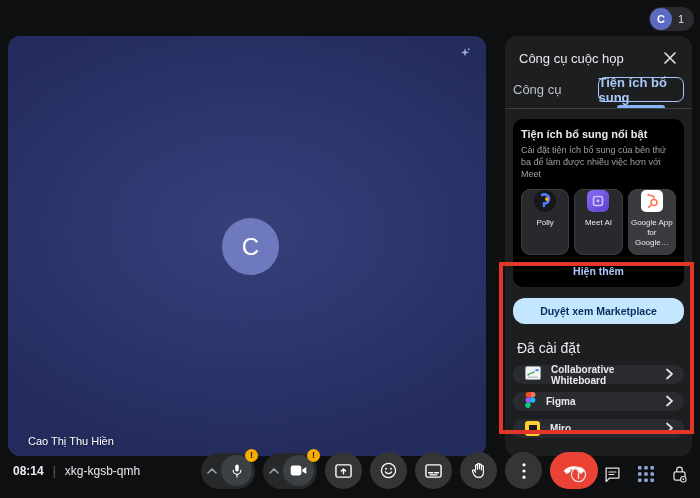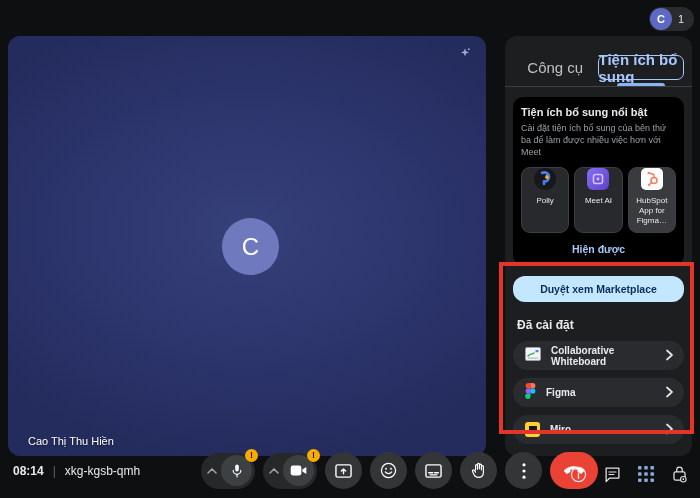--- a/index.html
+++ b/index.html
@@ -30,22 +30,22 @@
   
   .panel { position:absolute; left:505px; top:36px; width:187px; height:420px;
     background:#1d1e20; border-radius:12px; padding:10px 8px; }
   .panel-header { display:flex; align-items:center; justify-content:space-between;
     padding:2px 4px 0 6px; }
   .panel-title { color:#e8eaed; font-size:13px; }
   .close-btn { width:20px; height:20px; display:flex; align-items:center;
     justify-content:center; cursor:pointer; }
 
   .tabs { display:flex; margin-top:9px; position:relative; }
-  .tab { flex:1; height:25px; display:flex; align-items:center; justify-content:center;
-    font-size:15px; color:#bdc1c6; position:relative; cursor:pointer; }
+  .tab { flex:1; height:25px; display:flex; align-items:center; justify-content:flex-start;
+    font-size:13px; color:#bdc1c6; position:relative; cursor:pointer; }
   .tab.active { color:#a8c7fa; font-weight:bold; border:1.5px solid #a8c7fa;
     border-radius:7px; }
   .tab.active::after { content:""; position:absolute; left:18px; right:18px;
     bottom:-7px; height:3px; border-radius:3px 3px 0 0; background:#8ab4f8; }
   .tabs-divider { height:1px; background:#3c4043; margin:6px -8px 0 -8px; }
 
   .featured-card { margin-top:10px; background:#000000; border-radius:10px;
     padding:9px 8px 10px 8px; }
   .featured-heading { color:#e8eaed; font-size:11px; font-weight:bold; }
   .featured-desc { color:#9aa0a6; font-size:9px; line-height:1.35; margin-top:4px; }
@@ -62,24 +62,24 @@
     justify-content:center; }
   .hubspot-badge { width:22px; height:22px; border-radius:5px; background:#fff;
     display:flex; align-items:center; justify-content:center; }
   .show-more { color:#a8c7fa; font-size:10.5px; font-weight:bold; text-align:center;
     margin-top:10px; cursor:pointer; }
 
   .marketplace-btn { margin-top:11px; height:26px; border-radius:12px; background:#c2e7ff;
     color:#0a2e5c; font-size:10.5px; font-weight:bold; display:flex; align-items:center;
     justify-content:center; cursor:pointer; }
 
-  .installed-heading { color:#e8eaed; font-size:12px; font-weight:bold;
+  .installed-heading { color:#e8eaed; font-size:14px; font-weight:normal;
     margin:16px 0 8px 4px; }
   .installed-list { margin-top:9px; display:flex; flex-direction:column; gap:8px; }
-  .installed-row { height:29px; background:#2a2b2e; border-radius:16px; display:flex;
+  .installed-row { height:19px; background:#2a2b2e; border-radius:16px; display:flex;
     align-items:center; padding:0 10px 0 12px; gap:10px; cursor:pointer; }
   .installed-name { color:#e8eaed; font-size:10px; font-weight:bold; flex:1; }
 
   .miro-badge { width:15px; height:15px; border-radius:3px; background:#ffd02f;
     display:flex; align-items:center; justify-content:center; }
   .miro-inner { width:8px; height:8px; background:#17181a; }
 
   
   .annotation-box { position:absolute; left:499px; top:262px; width:195px; height:172px;
     border:4px solid #e5352b; z-index:50; pointer-events:none; }
@@ -130,20 +130,28 @@
           <circle cx="18.5" cy="5.5" r="1.6" fill="#aebcf0"></circle>
         </svg>
     </span>
     <div class="video-avatar">
       <span>C</span>
     </div>
     <div class="video-name">Cao Thị Thu Hiền</div>
   </div>
 
   <div class="panel">
+    <div class="panel-header">
+      <span class="panel-title">Công cụ cuộc họp</span>
+      <span class="close-btn">
+        <svg width="14" height="14" viewBox="0 0 14 14">
+            <path d="M2 2l10 10M12 2L2 12" stroke="#e3e3e3" stroke-width="1.6" stroke-linecap="round"></path>
+          </svg>
+      </span>
+    </div>
 
     <div class="tabs">
       <div class="tab">
         <span>Công cụ</span>
       </div>
       <div class="tab active">
         <span>Tiện ích bổ sung</span>
       </div>
     </div>
     <div class="tabs-divider"></div>
@@ -175,25 +183,25 @@
 
         <div class="app-tile light">
           <span class="hubspot-badge">
             <svg width="16" height="16" viewBox="0 0 16 16">
                 <circle cx="10" cy="9.5" r="3" fill="none" stroke="#ff7a59" stroke-width="1.6"></circle>
                 <path d="M10 6.5V3.5M10 3.5L5 2M5.5 13.5l2.3-2.2" stroke="#ff7a59" stroke-width="1.4" stroke-linecap="round"></path>
                 <circle cx="4.6" cy="1.9" r="1.1" fill="#ff7a59"></circle>
                 <circle cx="5.1" cy="13.9" r="1.1" fill="#ff7a59"></circle>
               </svg>
           </span>
-          <span class="app-label">HubSpot App for Figma…</span>
+          <span class="app-label">Google App for Google…</span>
         </div>
 
       </div>
-      <div class="show-more">Hiện được</div>
+      <div class="show-more">Hiện thêm</div>
     </div>
 
     <div class="marketplace-btn">Duyệt xem Marketplace</div>
 
     <div class="installed-heading">Đã cài đặt</div>
     <div class="installed-list">
 
       <div class="installed-row">
         <span>
           <svg width="16" height="14" viewBox="0 0 16 14">

